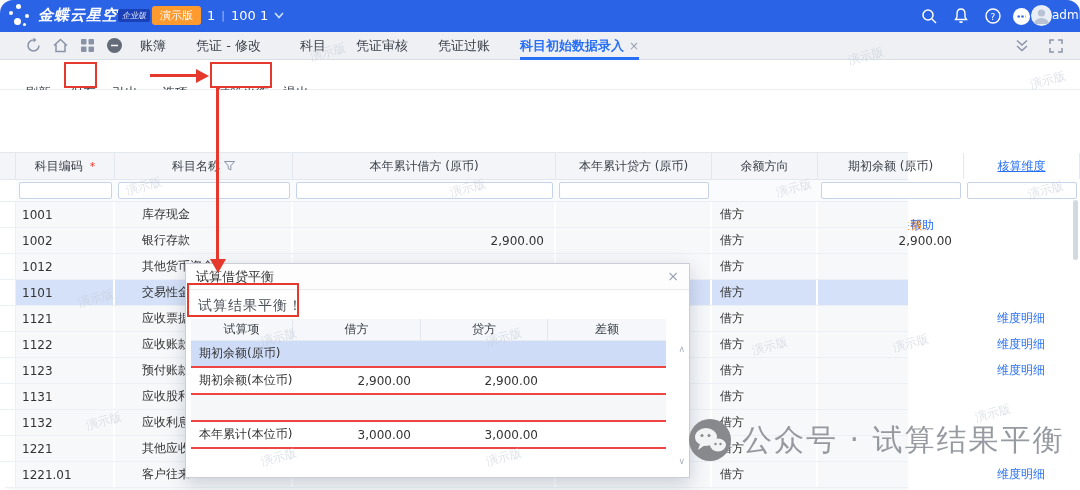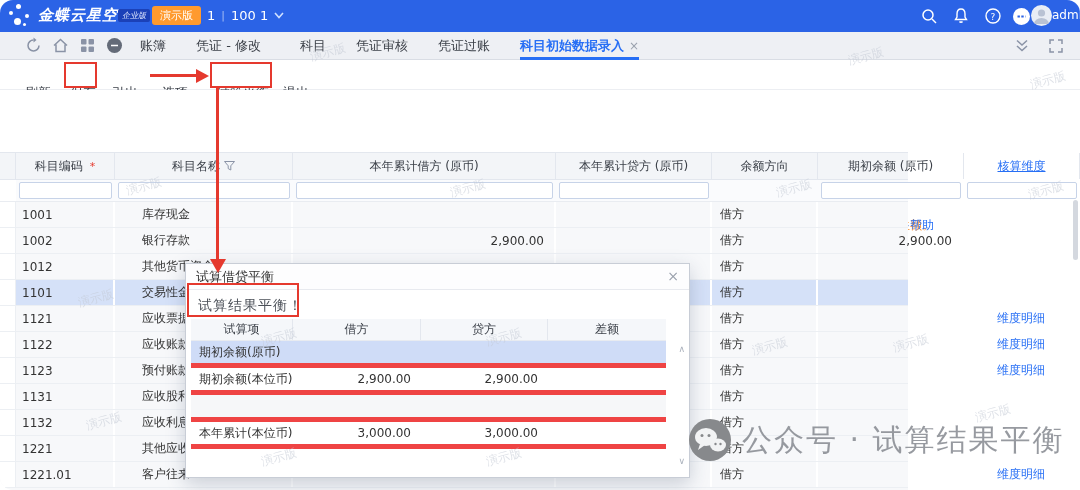--- a/index.html
+++ b/index.html
@@ -79,21 +79,21 @@
   .dialog{position:absolute;left:185px;top:263px;width:505px;height:215px;background:#fff;border:1px solid #c8cdd6;box-shadow:0 6px 18px rgba(40,60,90,.22);z-index:50;}
   .dtitle{height:26px;line-height:26px;padding-left:10px;font-size:13px;color:#333;border-bottom:1px solid #e8eaef;background:#fdfdfe;}
   .dclose{position:absolute;right:10px;top:4px;color:#9aa1ad;font-size:14px;cursor:pointer;}
   .dmsg{position:absolute;left:12px;top:33px;font-size:14px;color:#4a4f57;letter-spacing:1px;}
   .dtable{position:absolute;left:5px;top:55px;width:490px;}
   .drow,.dhead{display:flex;width:475px;}
   .dc1{width:102px;}.dc2{width:128px;}.dc3{width:127px;}.dc4{width:118px;}
   .dhead{height:22px;background:#f5f7fa;border-bottom:1px solid #e8ebf0;}
   .dhead .dc{display:flex;align-items:center;justify-content:center;font-size:12px;color:#3a3f47;border-right:1px solid #e3e7ee;}
   .dhead .dc:last-child{border-right:none;}
-  .drow{height:27px;border-bottom:5px solid #ef4444;}
+  .drow{height:27px;border-bottom:2px solid #ef4444;}
   .drow .dc{display:flex;align-items:center;font-size:12px;color:#333;}
   .drow .dc1{padding-left:8px;}
   .drow .dnum{justify-content:flex-end;padding-right:10px;}
   .drow.odd{background:#f6f7f9;}
   .drow.dsel{background:#cfdcf7;}
   .dscroll{position:absolute;right:4px;color:#aab1bc;font-size:9px;}
 
   
   .wm{position:absolute;color:#c3c9d4;opacity:.55;font-size:12px;transform:rotate(-15deg);z-index:30;pointer-events:none;white-space:nowrap;}
   .dialog .wm{z-index:5;}

